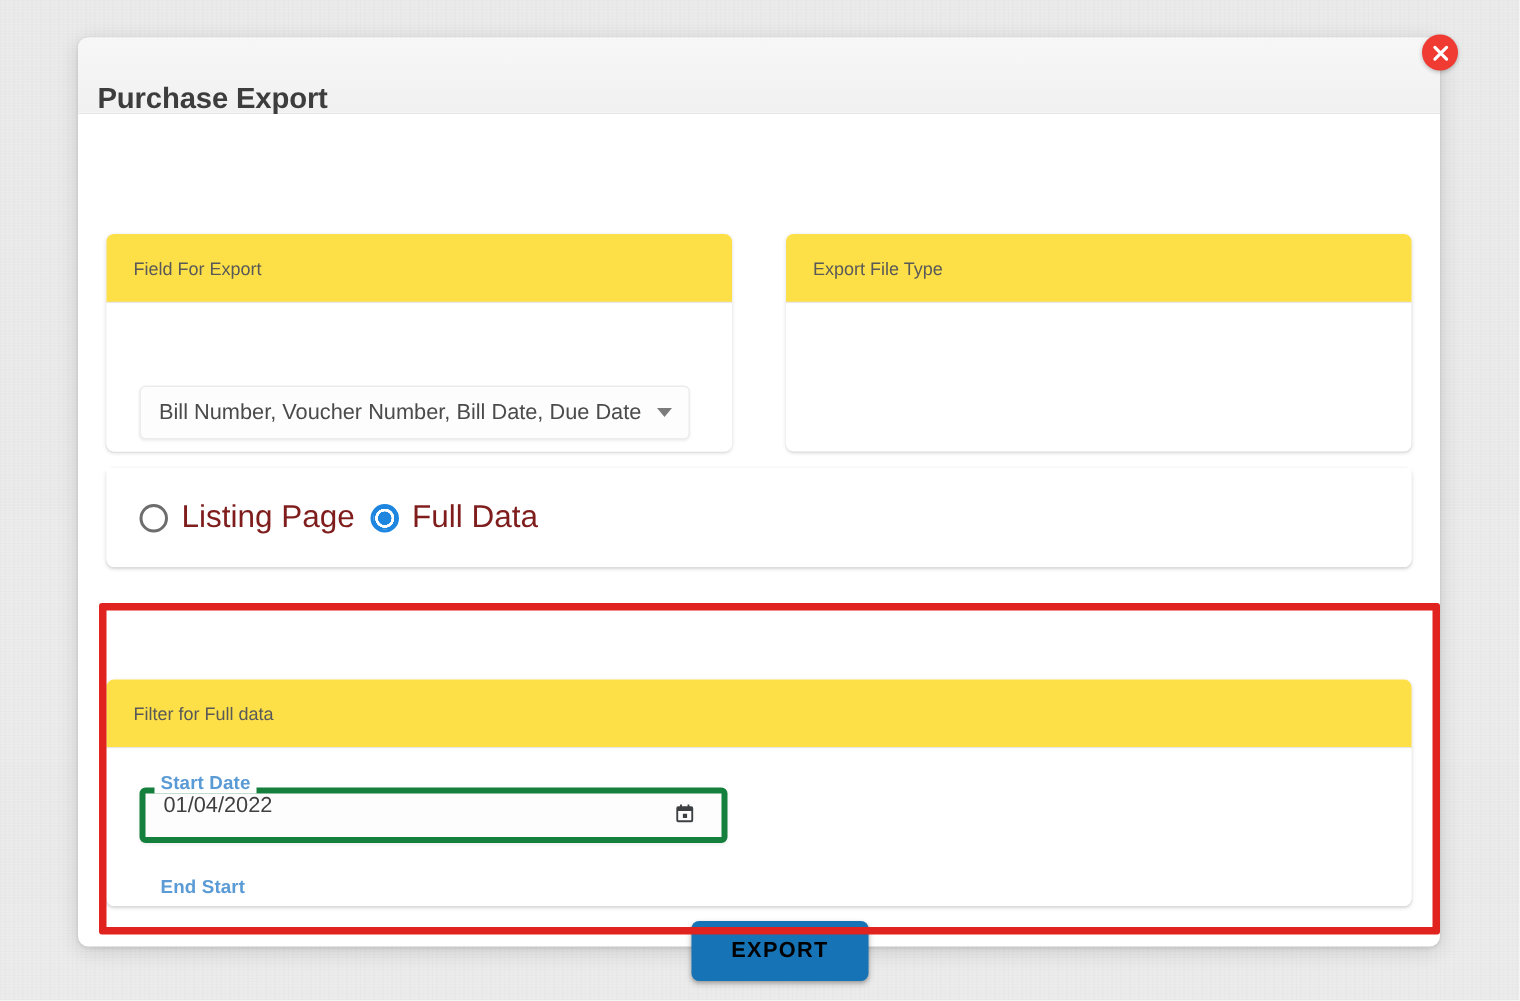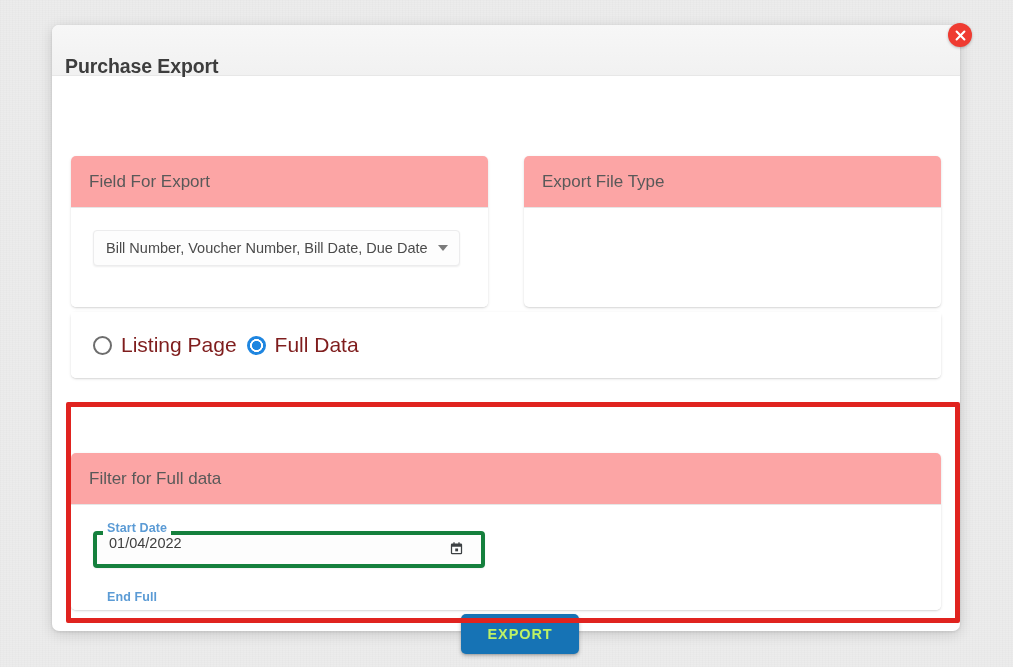--- a/index.html
+++ b/index.html
@@ -78,25 +78,25 @@
   }
   .close-btn svg { display: block; }
 
   
   .card {
     background: #ffffff;
     border-radius: 5px;
     box-shadow: 0 1px 3px rgba(0,0,0,0.13), 0 1px 1px rgba(0,0,0,0.05);
   }
   .card-header {
-    background: #fca5a5;
+    background: #fde047;
     border-bottom: 1px solid #e6e6e6;
     border-radius: 5px 5px 0 0;
     padding: 16px 0 15px 18px;
-    font-size: 17px;
+    font-size: 12px;
     color: #595959;
   }
   .card-body {
     background: #fff;
     border-radius: 0 0 5px 5px;
   }
 
   
   .top-row {
     position: absolute;
@@ -119,21 +119,21 @@
     box-shadow: 0 1px 2px rgba(0,0,0,0.07);
     display: flex;
     align-items: center;
     padding: 0 30px 0 12px;
     box-sizing: border-box;
     font-size: 14.5px;
     color: #4b4b4b;
     cursor: pointer;
     white-space: nowrap;
   }
-  .select-fields { width: 367px; }
+  .select-fields { width: 367px; margin-top: 33px; }
   .select-filetype { width: 277px; }
   .caret {
     position: absolute;
     right: 11px;
     top: 50%;
     transform: translateY(-50%);
     width: 0; height: 0;
     border-left: 5.5px solid transparent;
     border-right: 5.5px solid transparent;
     border-top: 6px solid #7b7b7b;
@@ -239,21 +239,21 @@
   .export-row {
     position: absolute;
     left: 0;
     top: 538px;
     width: 908px;
     display: flex;
     justify-content: center;
   }
   .export-btn {
     background: #1673b5;
-    color: #bef264;
+    color: #000000;
     font-size: 14.5px;
     font-weight: bold;
     letter-spacing: 0.9px;
     border: none;
     border-radius: 5px;
     padding: 12px 26px;
     cursor: pointer;
     box-shadow: 0 2px 4px rgba(0,0,0,0.22), 0 1px 2px rgba(0,0,0,0.14);
     font-family: "Liberation Sans", sans-serif;
     margin-left: 28px;
@@ -339,21 +339,21 @@
             <span class="cal-icon-wrap">
               <svg width="15" height="15" viewBox="0 0 24 24" aria-hidden="true">
                 <path fill="#3c4043" d="M7 2h2v2h6V2h2v2h2a2 2 0 0 1 2 2v13a2 2 0 0 1-2 2H5a2 2 0 0 1-2-2V6a2 2 0 0 1 2-2h2V2zm12 7H5v10h14V9z"></path>
                 <rect x="10" y="12" width="4.5" height="4.5" fill="#3c4043"></rect>
               </svg>
             </span>
           </div>
         </div>
 
         <div class="date-field">
-          <div class="date-label">End Full</div>
+          <div class="date-label">End Start</div>
         </div>
 
       </div>
     </div>
 
     <div class="export-row">
       <button class="export-btn">EXPORT</button>
     </div>
 
   </div>

